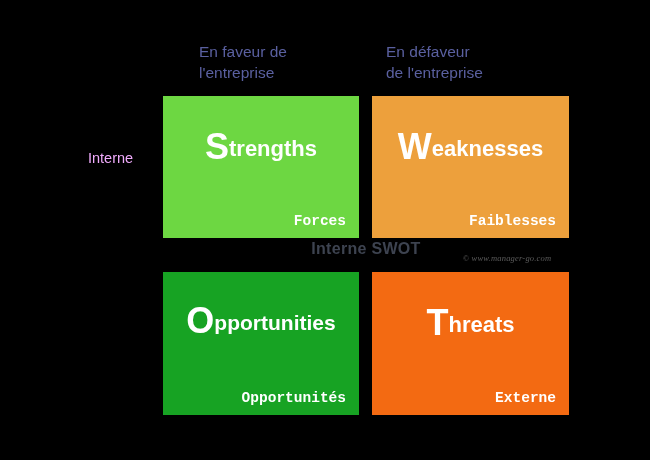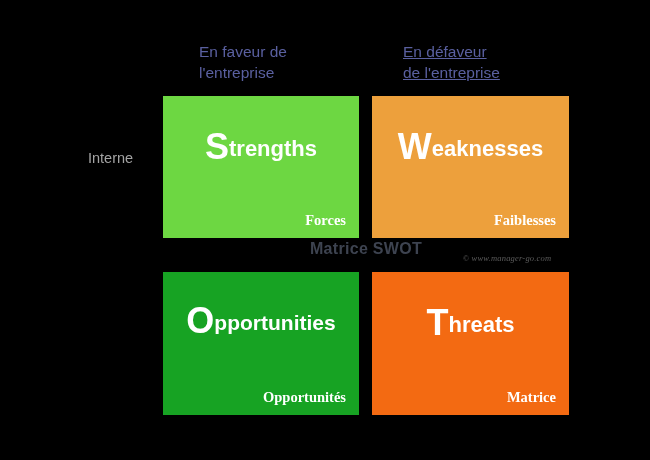--- a/index.html
+++ b/index.html
@@ -33,24 +33,23 @@
     font-weight: 400;
     text-align: left;
     white-space: pre-line;
   }
   #col-header-favor {
     left: 199px;
     top: 41px;
     width: 170px;
   }
   #col-header-disfavor {
-    left: 403px;
+    left: 386px;
     top: 41px;
     width: 180px;
-    text-decoration: underline;
   }
 
   
   .row-label {
     position: absolute;
     color: #5a60a0;
     font-family: "Liberation Sans", sans-serif;
     font-size: 14.5px;
     font-weight: 400;
     text-align: left;
@@ -115,21 +114,21 @@
     font-size: 36px;
     line-height: 30px;
     vertical-align: -3px;
   }
 
   .quadrant-sublabel {
     position: absolute;
     right: 13px;
     bottom: 9px;
     color: #ffffff;
-    font-family: Liberation Serif, serif;
+    font-family: Liberation Mono, monospace;
     font-weight: bold;
     font-size: 14.5px;
     white-space: nowrap;
   }
 
   
   #quadrant-strengths .quadrant-title { top: 36px; }
   #quadrant-weaknesses .quadrant-title { top: 36px; }
   #quadrant-opportunities .quadrant-title { top: 34px; font-size: 21px; }
   #quadrant-threats .quadrant-title { top: 36px; }
@@ -169,21 +168,21 @@
 <body>
 
 <div id="canvas" style="background: rgb(0, 0, 0);">
 
   <div class="col-header" id="col-header-favor" style="color: rgb(90, 96, 160);">En faveur de
 l'entreprise</div>
 
   <div class="col-header" id="col-header-disfavor" style="color: rgb(90, 96, 160);">En défaveur
 de l'entreprise</div>
 
-  <div class="row-label" id="row-label-internal" style="color: #a3a3a3;">Interne</div>
+  <div class="row-label" id="row-label-internal" style="color: #f0abfc;">Interne</div>
 
 
   <div class="quadrant" id="quadrant-strengths" style="background: rgb(109, 215, 66);">
     <div class="quadrant-title" style="color: rgb(255, 255, 255);">
       <span class="initial">S</span><span class="rest">trengths</span>
     </div>
     <div class="quadrant-sublabel" style="color: rgb(255, 255, 255);">Forces</div>
   </div>
 
   <div class="quadrant" id="quadrant-opportunities" style="background: rgb(23, 163, 35);">
@@ -197,23 +196,23 @@
     <div class="quadrant-title" style="color: rgb(255, 255, 255);">
       <span class="initial">W</span><span class="rest">eaknesses</span>
     </div>
     <div class="quadrant-sublabel" style="color: rgb(255, 255, 255);">Faiblesses</div>
   </div>
 
   <div class="quadrant" id="quadrant-threats" style="background: rgb(243, 106, 18);">
     <div class="quadrant-title" style="color: rgb(255, 255, 255);">
       <span class="initial">T</span><span class="rest">hreats</span>
     </div>
-    <div class="quadrant-sublabel" style="color: rgb(255, 255, 255);">Matrice</div>
-  </div>
-
-  <div id="center-caption" style="color: rgb(61, 67, 80);">Matrice SWOT</div>
+    <div class="quadrant-sublabel" style="color: rgb(255, 255, 255);">Externe</div>
+  </div>
+
+  <div id="center-caption" style="color: rgb(61, 67, 80);">Interne SWOT</div>
 
   <div id="watermark">
     <span class="wm-mark">©</span>
     <span>www.manager-go.com</span>
   </div>
 
 </div>
 
 </body></html>

